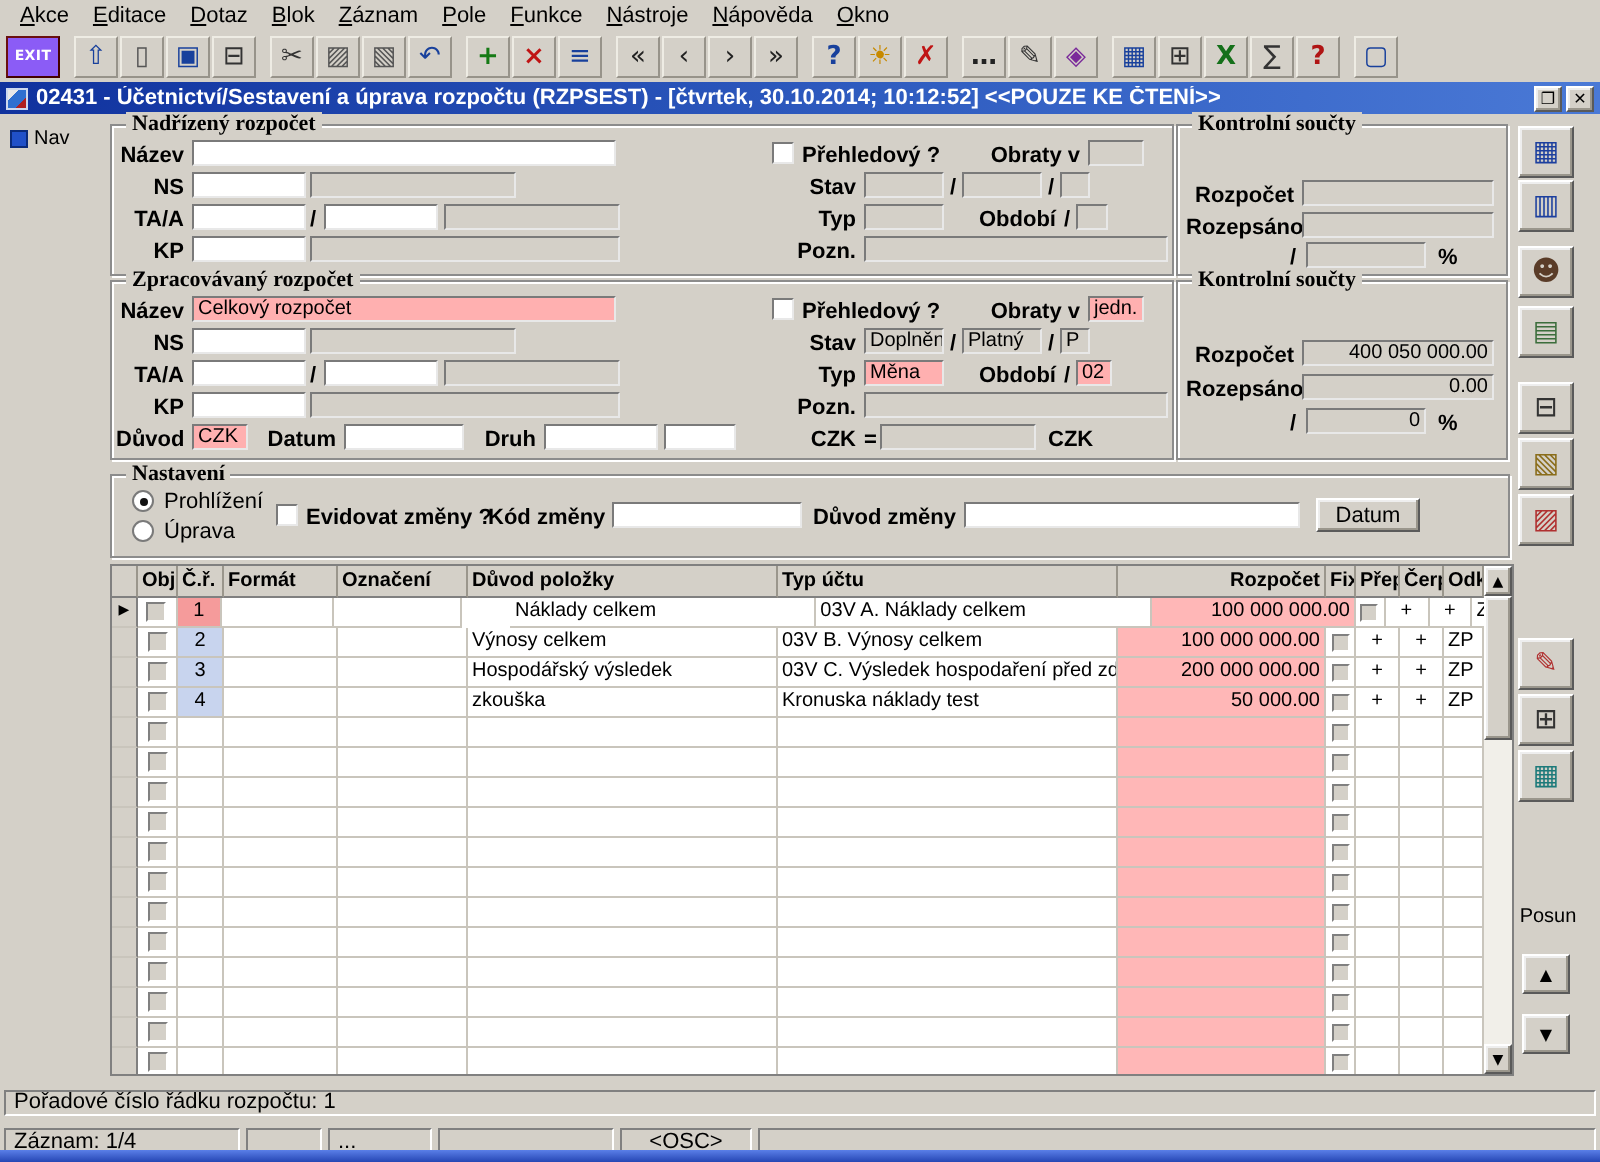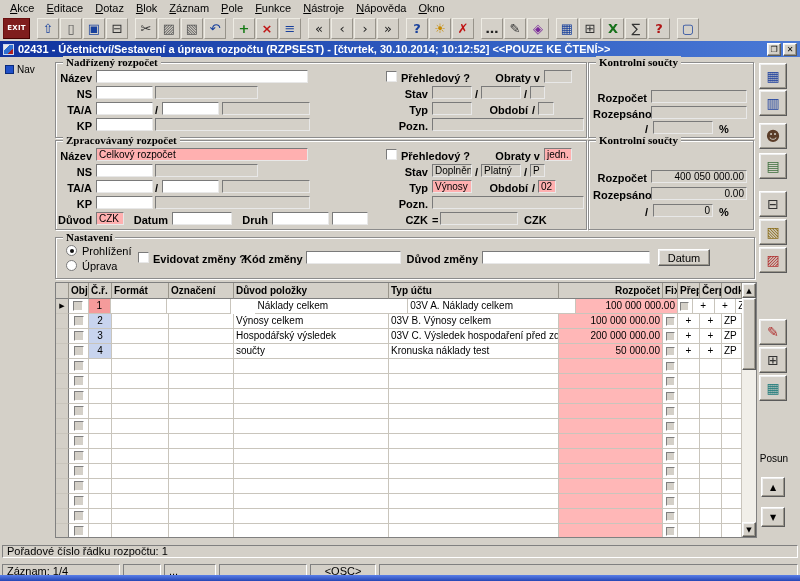--- a/index.html
+++ b/index.html
@@ -123,21 +123,21 @@
     <span class="menu-item"><u>B</u>lok</span>
     <span class="menu-item"><u>Z</u>áznam</span>
     <span class="menu-item"><u>P</u>ole</span>
     <span class="menu-item"><u>F</u>unkce</span>
     <span class="menu-item"><u>N</u>ástroje</span>
     <span class="menu-item"><u>N</u>ápověda</span>
     <span class="menu-item"><u>O</u>kno</span>
   </div>
 
 <div class="toolbar">
-    <div class="tbtn txt" style="background: #7f1d1d;">
+    <div class="tbtn txt" style="background: #8b5cf6;">
       <span style="color: rgb(255, 255, 255);">EXIT</span>
     </div>
     <div class="tbtn gap">
       <span style="color: rgb(24, 64, 156);">⇧</span>
     </div>
     <div class="tbtn">
       <span style="color: rgb(85, 85, 85);">▯</span>
     </div>
     <div class="tbtn">
       <span style="color: rgb(24, 64, 156);">▣</span>
@@ -309,21 +309,21 @@
     <div class="lbl" style="left:345px;top:9px">Přehledový ?</div>
     <div class="lbl rt" style="left:436px;top:9px;width:48px">Obraty v</div>
     <div class="fld pink" style="left:488px;top:7px;width:28px">jedn.</div>
     <div class="lbl rt" style="left:340px;top:25px;width:32px">Stav</div>
     <div class="fld gray" style="left:376px;top:23px;width:40px">Doplněn</div>
     <div class="lbl" style="left:419px;top:25px">/</div>
     <div class="fld gray" style="left:425px;top:23px;width:40px">Platný</div>
     <div class="lbl" style="left:468px;top:25px">/</div>
     <div class="fld gray" style="left:474px;top:23px;width:15px">P</div>
     <div class="lbl rt" style="left:340px;top:41px;width:32px">Typ</div>
-    <div class="fld pink" style="left:376px;top:39px;width:40px">Výnosy</div>
+    <div class="fld pink" style="left:376px;top:39px;width:40px">Měna</div>
     <div class="lbl rt" style="left:420px;top:41px;width:52px">Období</div>
     <div class="lbl" style="left:476px;top:41px">/</div>
     <div class="fld pink" style="left:482px;top:39px;width:18px">02</div>
     <div class="lbl rt" style="left:340px;top:57px;width:32px">Pozn.</div>
     <div class="fld gray" style="left:376px;top:55px;width:152px"></div>
     <div class="lbl rt" style="left:340px;top:73px;width:32px">CZK</div>
     <div class="lbl" style="left:376px;top:73px">=</div>
     <div class="fld gray rt" style="left:384px;top:71px;width:78px"></div>
     <div class="lbl" style="left:468px;top:73px">CZK</div>
   </div>
@@ -427,21 +427,21 @@
           <div class="gc c-odk" style="width: 20px;">ZP</div>
         </div>
         <div class="grow">
           <div class="gc c-ind" style="width: 13px;"></div>
           <div class="gc c-obj" style="width: 20px;">
             <span class="gcb"></span>
           </div>
           <div class="gc c-cr alt" style="width: 23px;">4</div>
           <div class="gc c-format" style="width: 57px;"></div>
           <div class="gc c-ozn" style="width: 65px;"></div>
-          <div class="gc c-naz" style="width: 155px;">součty</div>
+          <div class="gc c-naz" style="width: 155px;">zkouška</div>
           <div class="gc c-typ" style="width: 170px;">Kronuska náklady test</div>
           <div class="gc c-roz" style="width: 104px;">50 000.00</div>
           <div class="gc c-fix" style="width: 15px;">
             <span class="gcb small"></span>
           </div>
           <div class="gc c-prep" style="width: 22px;">+</div>
           <div class="gc c-cerp" style="width: 22px;">+</div>
           <div class="gc c-odk" style="width: 20px;">ZP</div>
         </div>
         <div class="grow">

